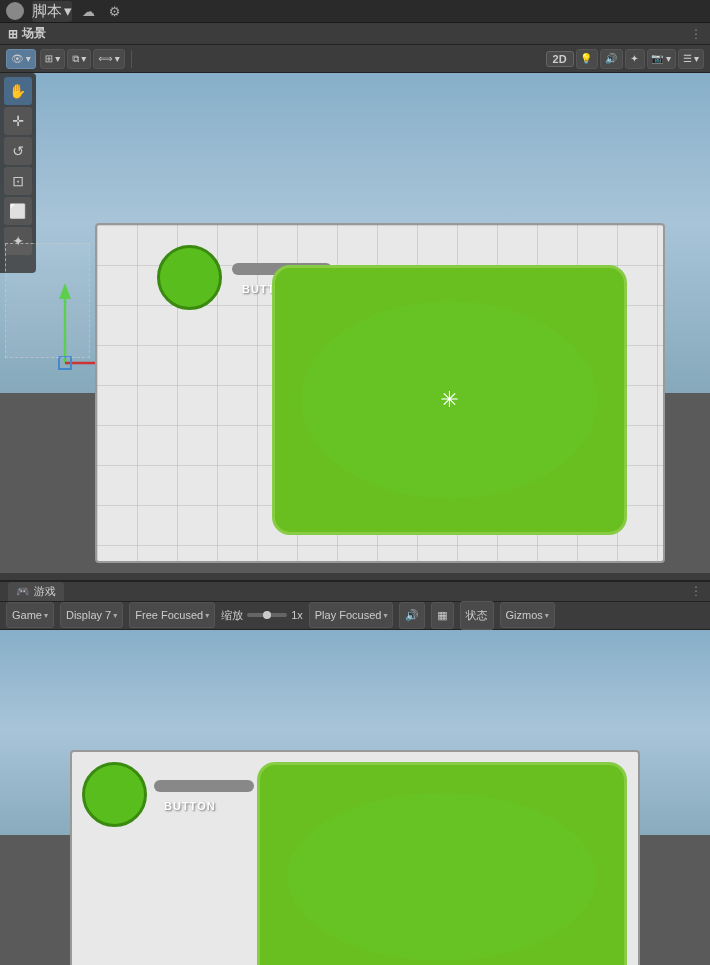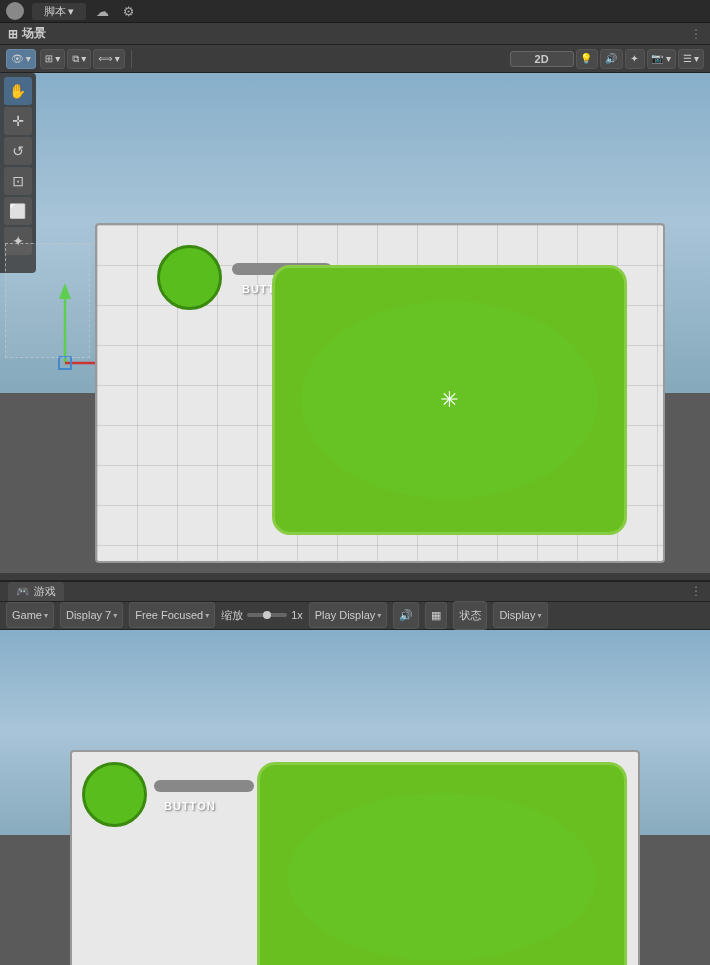--- a/index.html
+++ b/index.html
@@ -32,22 +32,22 @@
     .top-bar-icon {
       width: 18px; height: 18px;
       display: flex; align-items: center; justify-content: center;
       color: #aaa;
       font-size: 13px;
     }
     .top-bar-dropdown {
       display: flex; align-items: center; gap: 2px;
       background: #3a3a3a;
       border-radius: 3px;
-      padding: 1px 12px;
-      font-size: 11px;
+      padding: 1px 0;
+      font-size: 15px;
     }
 
     
     .scene-header {
       height: 22px;
       background: #3c3c3c;
       display: flex;
       align-items: center;
       padding: 0 8px;
       border-bottom: 1px solid #222;
@@ -103,21 +103,21 @@
       width: 1px;
       height: 18px;
       background: #555;
       margin: 0 2px;
     }
     .toolbar-spacer { flex: 1; }
     .toolbar-2d-btn {
       background: #4a4a4a;
       border: 1px solid #666;
       border-radius: 3px;
-      padding: 1px 24px;
+      padding: 1px 6px;
       color: #ccc;
       font-size: 11px;
       font-weight: bold;
     }
 
     
     .scene-viewport {
       height: 500px;
       background: linear-gradient(180deg, #87afc9 0%, #a8c4d8 30%, #8aacbf 60%, #6a8a9a 100%);
       position: relative;
@@ -579,38 +579,38 @@
 
       <div class="zoom-slider-container">
         <span>缩放</span>
         <div class="mini-slider">
           <div class="mini-slider-thumb"></div>
         </div>
         <span>1x</span>
       </div>
 
       <div class="game-toolbar-btn">
-        <span>Play Display</span>
+        <span>Play Focused</span>
         <span class="dropdown-arrow">▾</span>
       </div>
 
       <div class="game-toolbar-btn">
         <span>🔊</span>
       </div>
 
       <div class="game-toolbar-btn">
         <span>▦</span>
       </div>
 
       <div class="game-toolbar-btn">
         <span>状态</span>
       </div>
 
       <div class="game-toolbar-btn">
-        <span>Display</span>
+        <span>Gizmos</span>
         <span class="dropdown-arrow">▾</span>
       </div>
     </div>
 
     <div class="game-viewport">
 
       <div class="game-terrain"></div>
 
       <div class="game-canvas-game">
         <div class="game-ui-circle-game"></div>

